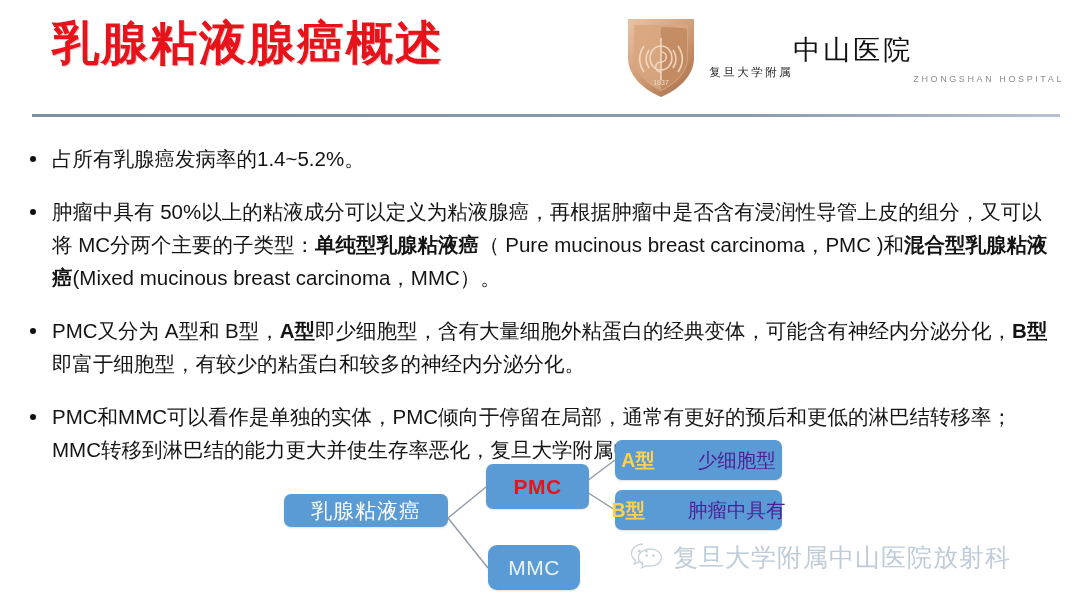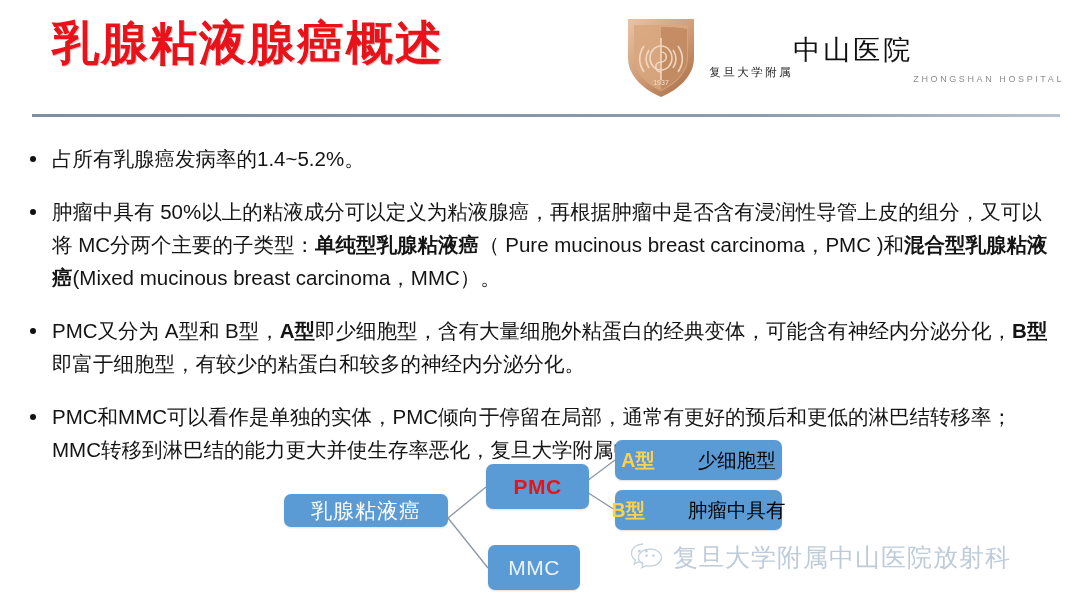--- a/index.html
+++ b/index.html
@@ -140,37 +140,38 @@
     font-weight: bold;
     color: #e8131a;
     letter-spacing: 0.5px;
   }
   .node-mmc {
     left: 208px; top: 113px;
     width: 92px; height: 45px;
     font-size: 21px;
     color: #eaf3fb;
     letter-spacing: 0.5px;
+    border-radius: 9px;
   }
   .node-a {
     left: 335px; top: 8px;
     width: 167px; height: 40px;
     font-size: 19.5px;
   }
   .node-b {
     left: 335px; top: 58px;
     width: 167px; height: 40px;
     font-size: 19.5px;
   }
   .tag-y {
     color: #ffd24d;
     font-weight: bold;
     margin-right: 7px;
   }
-  .tag-w { color: #000000; margin-left: 36px; }
+  .tag-w { color: #4c1d95; margin-left: 36px; }
 
   
   .watermark {
     position: absolute;
     left: 630px;
     top: 541px;
     display: flex;
     align-items: flex-start;
     gap: 9px;
     color: #b9c7d6;

